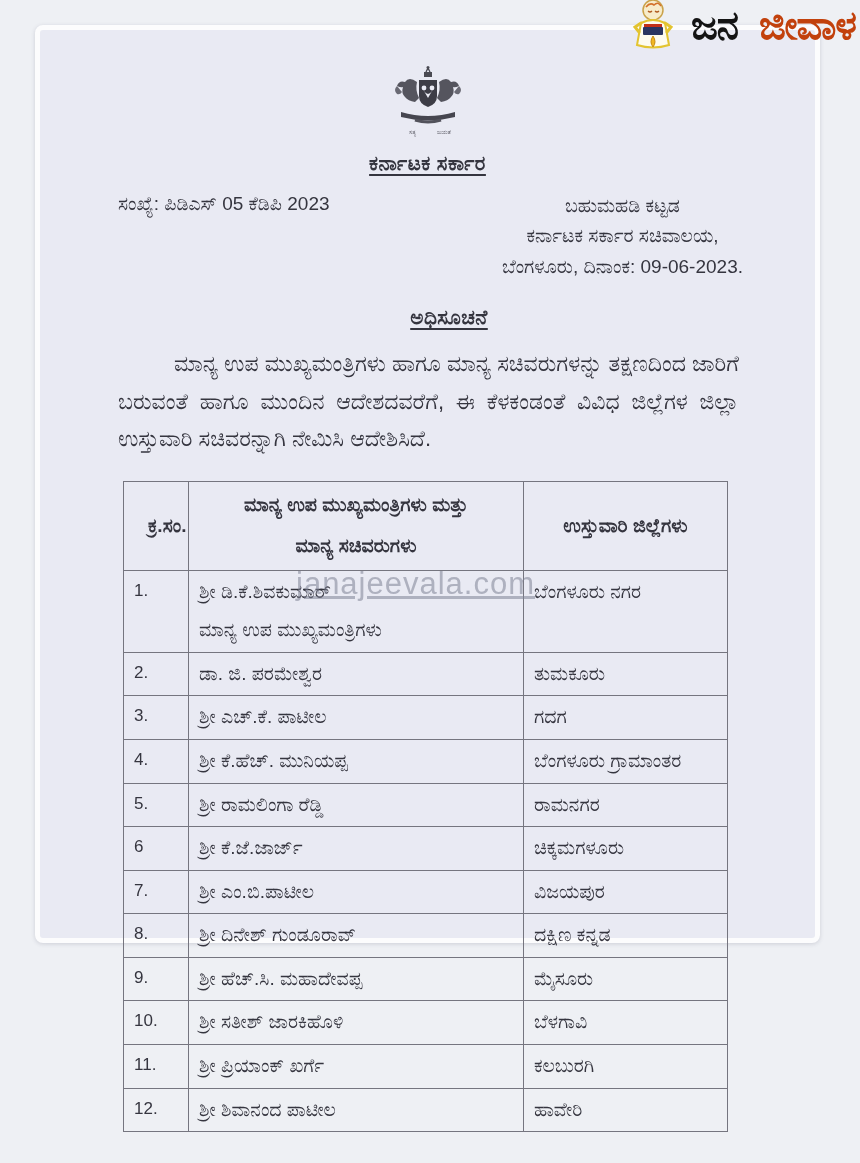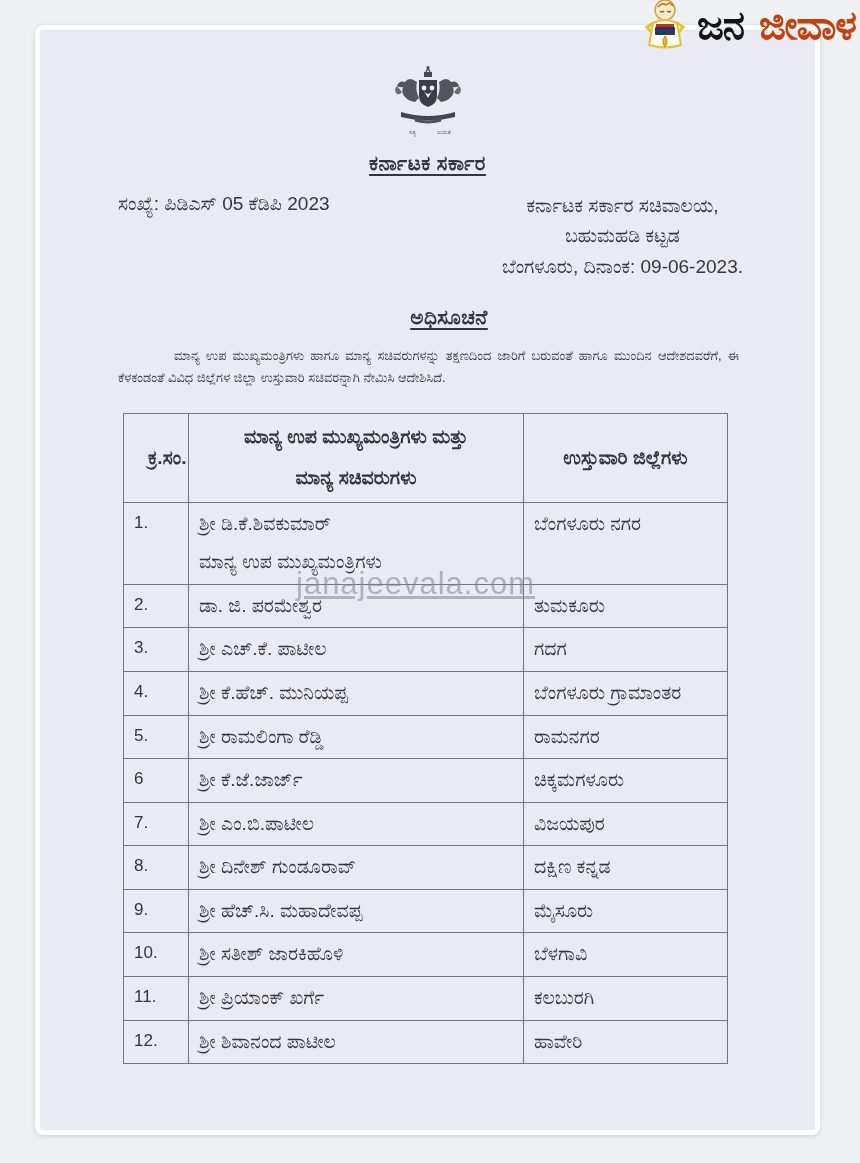--- a/index.html
+++ b/index.html
@@ -6,32 +6,32 @@
   html, body {
     width: 860px; height: 1163px;
     background: #eef0f4;
     font-family: "Liberation Sans", "DejaVu Sans", sans-serif;
     overflow: hidden;
     position: relative;
   }
   
   .site-logo {
     position: absolute; top: 0; right: 4px; height: 52px;
-    display: flex; align-items: center; gap: 8px; z-index: 10;
+    display: flex; align-items: center; gap: 14px; z-index: 10;
   }
   .logo-text-black {
     font-size: 40px; font-weight: 800; color: #141414; letter-spacing: -1px;
   }
   .logo-text-red {
     font-size: 40px; font-weight: 800; color: #c2410c; letter-spacing: -1px; margin-left: 7px;
   }
   
   .page {
     position: absolute; left: 35px; top: 25px;
-    width: 785px; height: 1110px;
+    width: 785px; height: 918px;
     background: #e9eaf3;
     border: 5px solid #fcfcfd;
     border-radius: 8px;
     box-shadow: 0 1px 4px rgba(60,60,90,.18);
     color: #35353f;
   }
   .emblem-wrap { display: flex; justify-content: center; margin-top: 34px; }
   .gov-title {
     text-align: center; font-size: 20px; font-weight: bold;
     text-decoration: underline; text-underline-offset: 4px;
@@ -42,21 +42,21 @@
     margin: 16px 72px 0 78px; font-size: 19px;
   }
   .ref-no { padding-top: 2px; }
   .addr-block { text-align: center; line-height: 1.6; }
   .notif-heading {
     text-align: center; font-size: 20px; font-weight: bold;
     text-decoration: underline; text-underline-offset: 4px;
     margin-top: 24px; letter-spacing: .5px; padding-left: 43px;
   }
   .body-para {
-    margin: 16px 76px 0 78px; font-size: 13px; line-height: 1.7;
+    margin: 16px 76px 0 78px; font-size: 22px; line-height: 1.7;
     text-align: justify; text-indent: 56px;
   }
   
   table.minister-table {
     border-collapse: collapse; margin: 24px 0 0 83px;
     width: 604px; table-layout: fixed; font-size: 19px;
   }
   .minister-table td, .minister-table th {
     border: 1px solid #75757f; vertical-align: top; text-align: left;
     padding: 8px 10px; line-height: 1.4;
@@ -123,22 +123,22 @@
         <text x="46" y="70" font-size="6" fill="#5a5a64">ಜಯತೆ</text>
       </svg>
     </span>
   </div>
 
   <div class="gov-title">ಕರ್ನಾಟಕ ಸರ್ಕಾರ</div>
 
   <div class="ref-row">
     <div class="ref-no">ಸಂಖ್ಯೆ: ಪಿಡಿಎಸ್ 05 ಕೆಡಿಪಿ 2023</div>
     <div class="addr-block">
+      <div>ಬಹುಮಹಡಿ ಕಟ್ಟಡ</div>
       <div>ಕರ್ನಾಟಕ ಸರ್ಕಾರ ಸಚಿವಾಲಯ,</div>
-      <div>ಬಹುಮಹಡಿ ಕಟ್ಟಡ</div>
       <div>ಬೆಂಗಳೂರು, ದಿನಾಂಕ: 09-06-2023.</div>
     </div>
   </div>
 
   <div class="notif-heading">ಅಧಿಸೂಚನೆ</div>
 
   <div class="body-para">ಮಾನ್ಯ ಉಪ ಮುಖ್ಯಮಂತ್ರಿಗಳು ಹಾಗೂ ಮಾನ್ಯ ಸಚಿವರುಗಳನ್ನು ತಕ್ಷಣದಿಂದ ಜಾರಿಗೆ ಬರುವಂತೆ ಹಾಗೂ ಮುಂದಿನ ಆದೇಶದವರೆಗೆ, ಈ ಕೆಳಕಂಡಂತೆ ವಿವಿಧ ಜಿಲ್ಲೆಗಳ ಜಿಲ್ಲಾ ಉಸ್ತುವಾರಿ ಸಚಿವರನ್ನಾಗಿ ನೇಮಿಸಿ ಆದೇಶಿಸಿದೆ.</div>
 
   <table class="minister-table">
     <colgroup>

